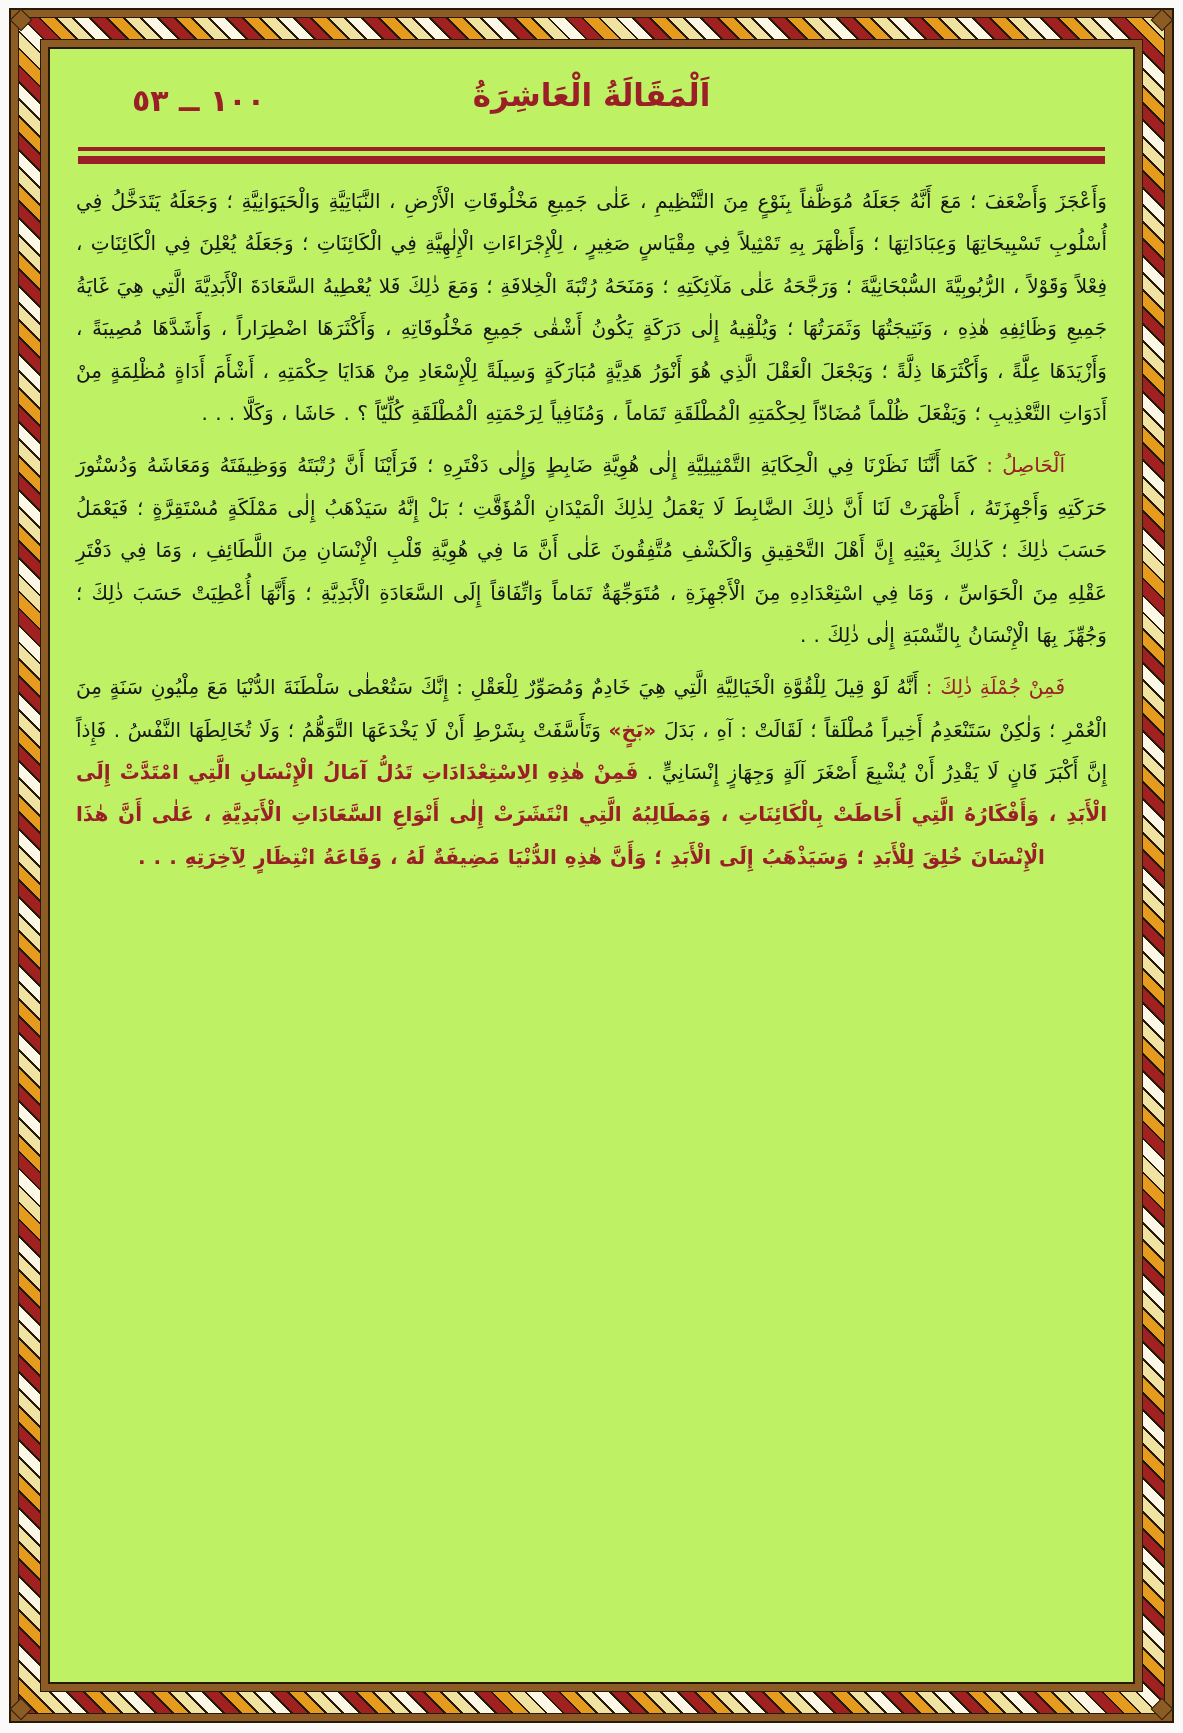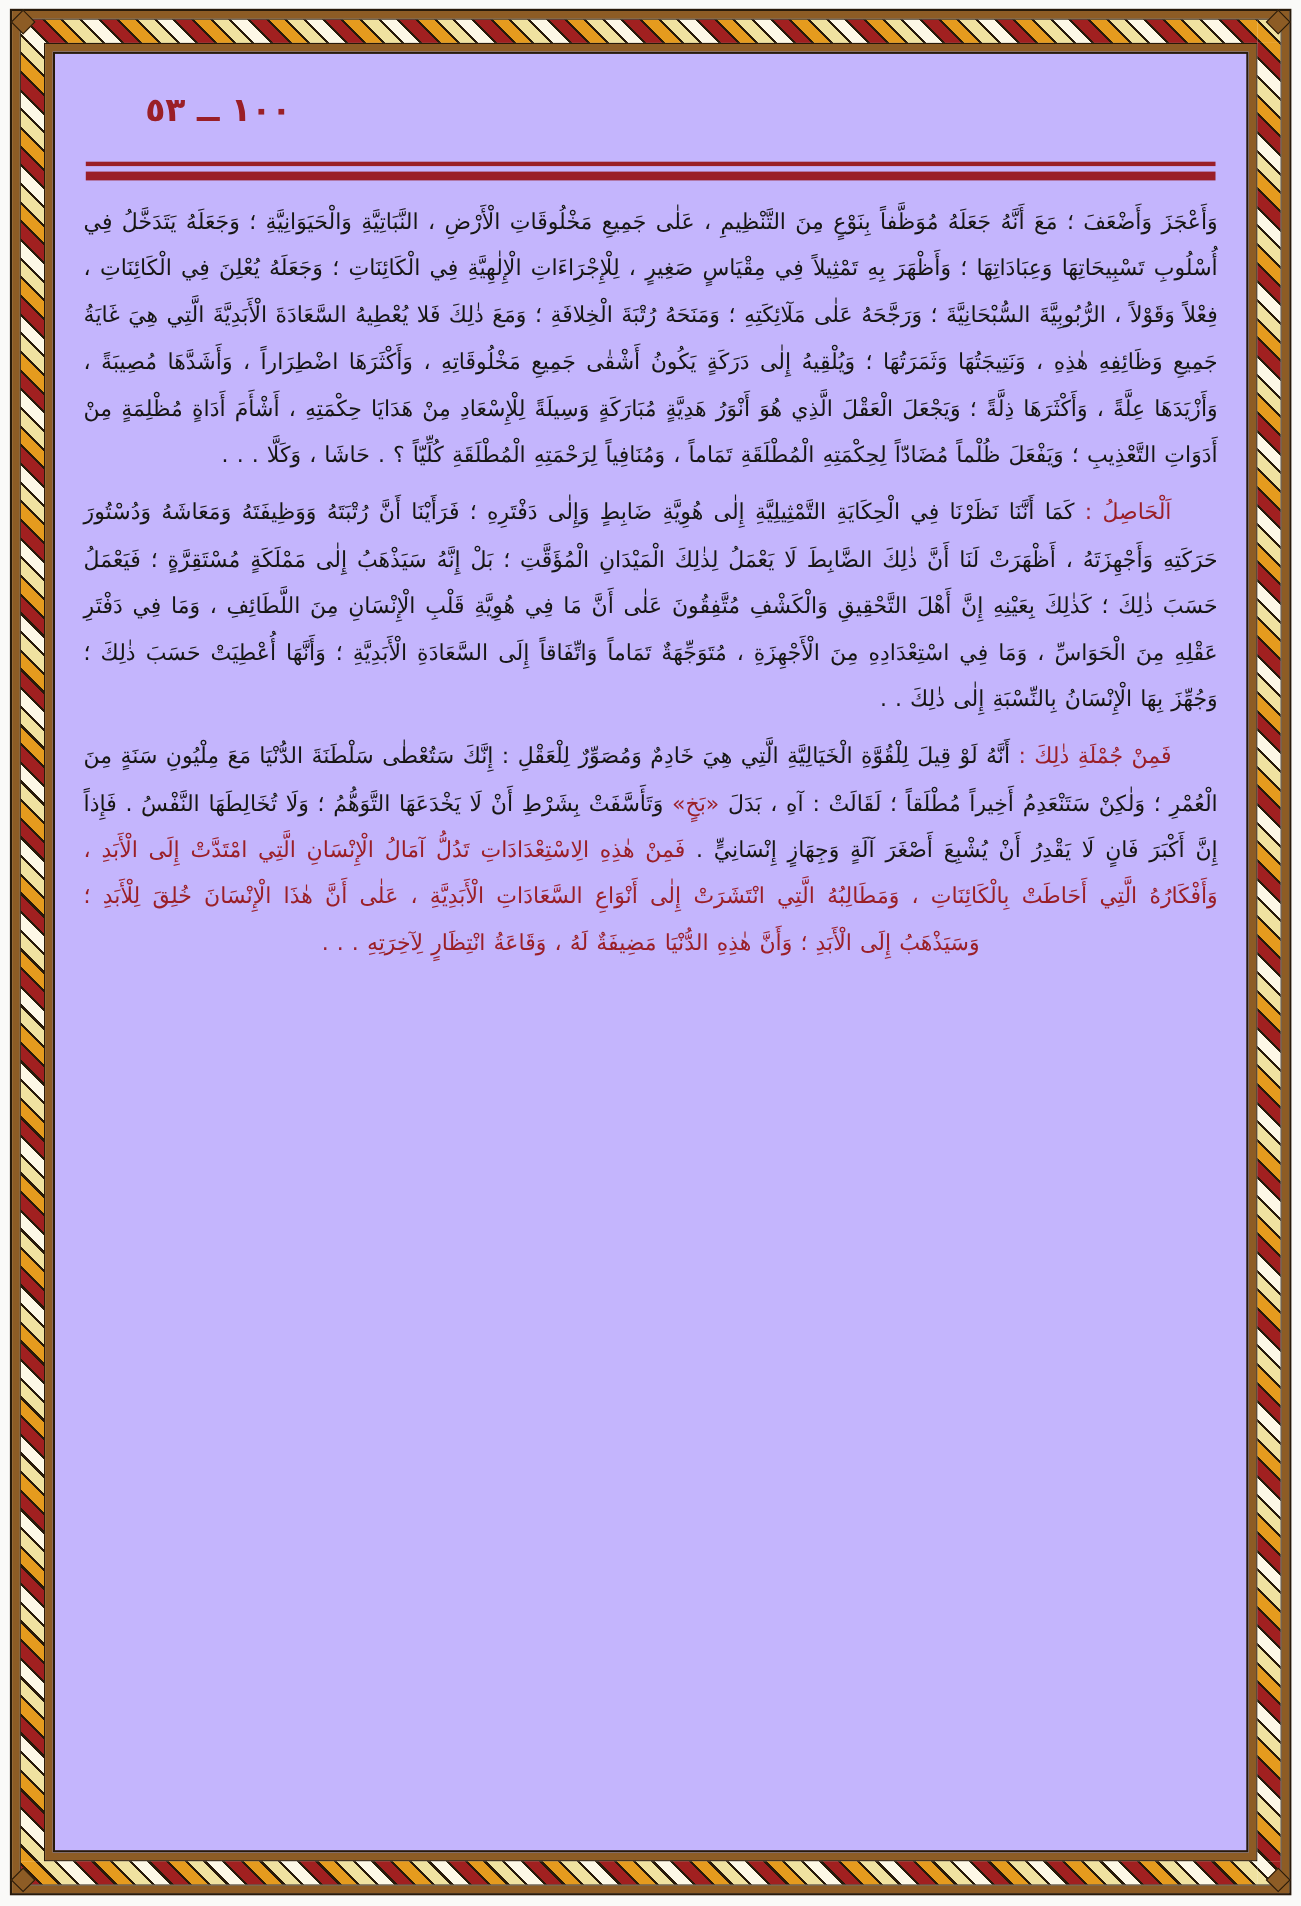--- a/index.html
+++ b/index.html
@@ -17,21 +17,21 @@
     width:100%;height:100%;box-sizing:border-box;
     border:21px solid;
     border-image:repeating-linear-gradient(45deg,
       var(--outline) 0 2px,  var(--pat-red) 2px 12px,
       var(--outline) 12px 14px, var(--pat-gold) 14px 24px,
       var(--outline) 24px 26px, var(--pat-pale) 26px 36px,
       var(--outline) 36px 38px, var(--pat-cream) 38px 48px) 21;
   }
   .frame-e{width:100%;height:100%;border:1px solid var(--outline);box-sizing:border-box;}
   .frame-f{width:100%;height:100%;border:7px solid var(--brown);box-sizing:border-box;}
-  .frame-g{width:100%;height:100%;border:2px solid var(--outline);box-sizing:border-box;background:#c4b5fd;}
+  .frame-g{width:100%;height:100%;border:2px solid var(--outline);box-sizing:border-box;background:#bef264;}
   .corner{position:absolute;width:14px;height:14px;background:var(--brown);border:1px solid var(--outline);transform:rotate(45deg);}
   .corner.tl{top:2px;left:2px;} .corner.tr{top:2px;right:2px;}
   .corner.bl{bottom:4px;left:2px;} .corner.br{bottom:4px;right:2px;}
 
   
   .content{
     width:100%;height:100%;box-sizing:border-box;
     padding:18px 26px 10px 26px;
     direction:rtl;
     overflow:hidden;
@@ -54,21 +54,21 @@
   .body-text{margin-top:16px;color:var(--ink);}
   .para{
     margin:0 0 10px 0;
     font-size:20px;line-height:2.12;
     text-align:justify;text-justify:inter-word;
     word-spacing:1px;
   }
   .para.indent{text-indent:42px;}
   .para.center-last{text-align-last:center;}
   .seg-black{color:var(--ink);}
-  .seg-red{color:var(--accent);font-weight:normal;margin-top:38px;}
+  .seg-red{color:var(--accent);font-weight:bold;margin-top:38px;}
   .seg-red-lead{color:var(--accent);font-weight:normal;}
 </style>
 </head>
 <body>
 
 <div class="frame-a">
   <div class="corner tl"></div>
   <div class="corner tr"></div>
   <div class="corner bl"></div>
   <div class="corner br"></div>
@@ -76,20 +76,21 @@
     <div class="frame-c">
       <div class="frame-d">
         <div class="frame-e">
           <div class="frame-f">
             <div class="frame-g">
 
               <div class="content">
 
                 <div class="header">
                   <div class="page-numbers">١٠٠ ــ ٥٣</div>
+                  <div class="page-title">اَلْمَقَالَةُ الْعَاشِرَةُ</div>
                 </div>
 
                 <div class="double-rule">
                   <div class="thin"></div>
                   <div class="gap"></div>
                   <div class="thick"></div>
                 </div>
 
                 <div class="body-text">
                     <p class="para"><span class="seg-black">وَأَعْجَزَ وَأَضْعَفَ ؛ مَعَ أَنَّهُ جَعَلَهُ مُوَظَّفاً بِنَوْعٍ مِنَ التَّنْظِيمِ ، عَلٰى جَمِيعِ مَخْلُوقَاتِ الْأَرْضِ ، النَّبَاتِيَّةِ وَالْحَيَوَانِيَّةِ ؛ وَجَعَلَهُ يَتَدَخَّلُ فِي أُسْلُوبِ تَسْبِيحَاتِهَا وَعِبَادَاتِهَا ؛ وَأَظْهَرَ بِهِ تَمْثِيلاً فِي مِقْيَاسٍ صَغِيرٍ ، لِلْإِجْرَاءَاتِ الْإِلٰهِيَّةِ فِي الْكَائِنَاتِ ؛ وَجَعَلَهُ يُعْلِنَ فِي الْكَائِنَاتِ ، فِعْلاً وَقَوْلاً ، الرُّبُوبِيَّةَ السُّبْحَانِيَّةَ ؛ وَرَجَّحَهُ عَلٰى مَلٓائِكَتِهِ ؛ وَمَنَحَهُ رُتْبَةَ الْخِلافَةِ ؛ وَمَعَ ذٰلِكَ فَلا يُعْطِيهُ السَّعَادَةَ الْأَبَدِيَّةَ الَّتِي هِيَ غَايَةُ جَمِيعِ وَظَائِفِهِ هٰذِهِ ، وَنَتِيجَتُهَا وَثَمَرَتُهَا ؛ وَيُلْقِيهُ إِلٰى دَرَكَةٍ يَكُونُ أَشْقٰى جَمِيعِ مَخْلُوقَاتِهِ ، وَأَكْثَرَهَا اضْطِرَاراً ، وَأَشَدَّهَا مُصِيبَةً ، وَأَزْيَدَهَا عِلَّةً ، وَأَكْثَرَهَا ذِلَّةً ؛ وَيَجْعَلَ الْعَقْلَ الَّذِي هُوَ أَنْوَرُ هَدِيَّةٍ مُبَارَكَةٍ وَسِيلَةً لِلْإِسْعَادِ مِنْ هَدَايَا حِكْمَتِهِ ، أَشْأَمَ أَدَاةٍ مُظْلِمَةٍ مِنْ أَدَوَاتِ التَّعْذِيبِ ؛ وَيَفْعَلَ ظُلْماً مُضَادّاً لِحِكْمَتِهِ الْمُطْلَقَةِ تَمَاماً ، وَمُنَافِياً لِرَحْمَتِهِ الْمُطْلَقَةِ كُلِّيّاً ؟ . حَاشَا ، وَكَلَّا . . .</span></p>

